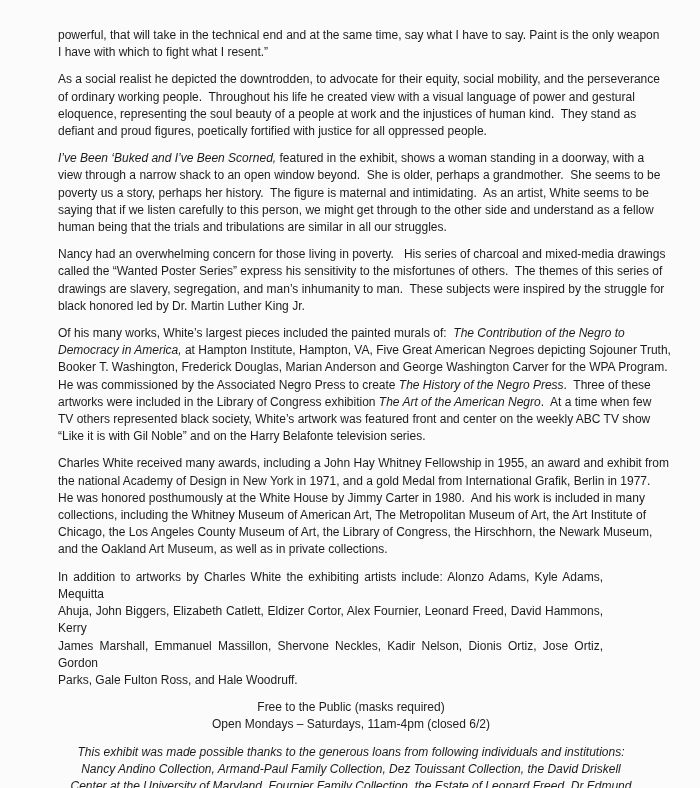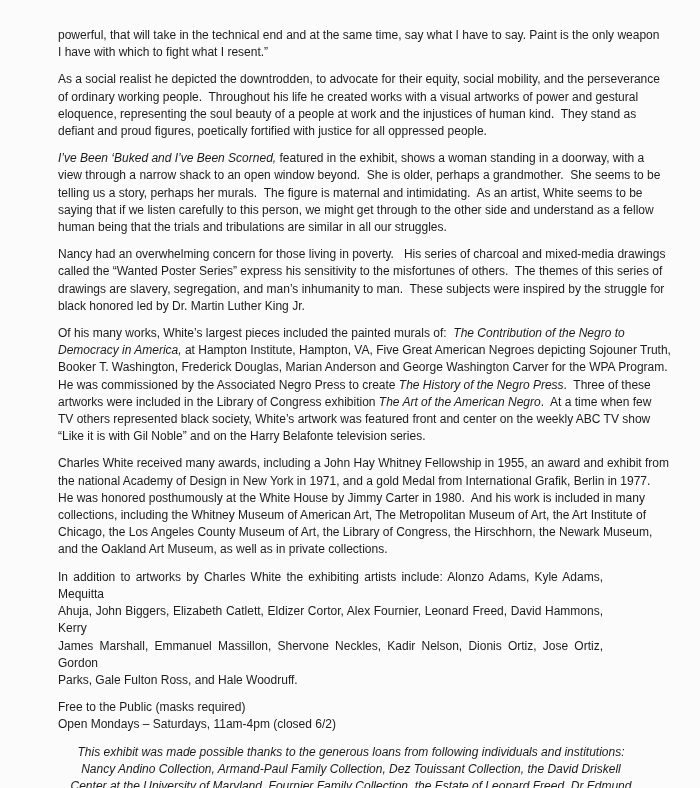--- a/index.html
+++ b/index.html
@@ -16,44 +16,44 @@
     padding: 27px 56px 0 58px;
     font-family: "Liberation Sans", "DejaVu Sans", sans-serif;
     font-size: 12px;
     line-height: 17.2px;
     color: #1c1c1c;
   }
   .para { margin: 0 0 10px 0; }
   .line { white-space: pre; }
   .ital { font-style: italic; }
   .para-italic .line { font-style: italic; text-align: center; }
-  .para-center .line { text-align: left; }
+  .para-center .line { text-align: center; }
   .para-justify { width: 545px; }
   .para-justify .line { white-space: normal; }
   .para-justify .jline { text-align: justify; text-align-last: justify; }
 </style>
 </head>
 <body>
 
 <div class="doc">
   <div>
       <div class="para">
         <div class="line"><span>powerful, that will take in the technical end and at the same time, say what I have to say. Paint is the only weapon</span></div>
         <div class="line"><span>I have with which to fight what I resent.”</span></div>
       </div>
       <div class="para">
         <div class="line"><span>As a social realist he depicted the downtrodden, to advocate for their equity, social mobility, and the perseverance</span></div>
-        <div class="line"><span>of ordinary working people.  Throughout his life he created works with a visual artworks of power and gestural</span></div>
+        <div class="line"><span>of ordinary working people.  Throughout his life he created view with a visual language of power and gestural</span></div>
         <div class="line"><span>eloquence, representing the soul beauty of a people at work and the injustices of human kind.  They stand as</span></div>
         <div class="line"><span>defiant and proud figures, poetically fortified with justice for all oppressed people.</span></div>
       </div>
       <div class="para">
         <div class="line"><span class="ital">I’ve Been ‘Buked and I’ve Been Scorned,</span><span> featured in the exhibit, shows a woman standing in a doorway, with a</span></div>
         <div class="line"><span>view through a narrow shack to an open window beyond.  She is older, perhaps a grandmother.  She seems to be</span></div>
-        <div class="line"><span>telling us a story, perhaps her murals.  The figure is maternal and intimidating.  As an artist, White seems to be</span></div>
+        <div class="line"><span>poverty us a story, perhaps her history.  The figure is maternal and intimidating.  As an artist, White seems to be</span></div>
         <div class="line"><span>saying that if we listen carefully to this person, we might get through to the other side and understand as a fellow</span></div>
         <div class="line"><span>human being that the trials and tribulations are similar in all our struggles.</span></div>
       </div>
       <div class="para">
         <div class="line"><span>Nancy had an overwhelming concern for those living in poverty.   His series of charcoal and mixed-media drawings</span></div>
         <div class="line"><span>called the “Wanted Poster Series” express his sensitivity to the misfortunes of others.  The themes of this series of</span></div>
         <div class="line"><span>drawings are slavery, segregation, and man’s inhumanity to man.  These subjects were inspired by the struggle for</span></div>
         <div class="line"><span>black honored led by Dr. Martin Luther King Jr.</span></div>
       </div>
       <div class="para">

